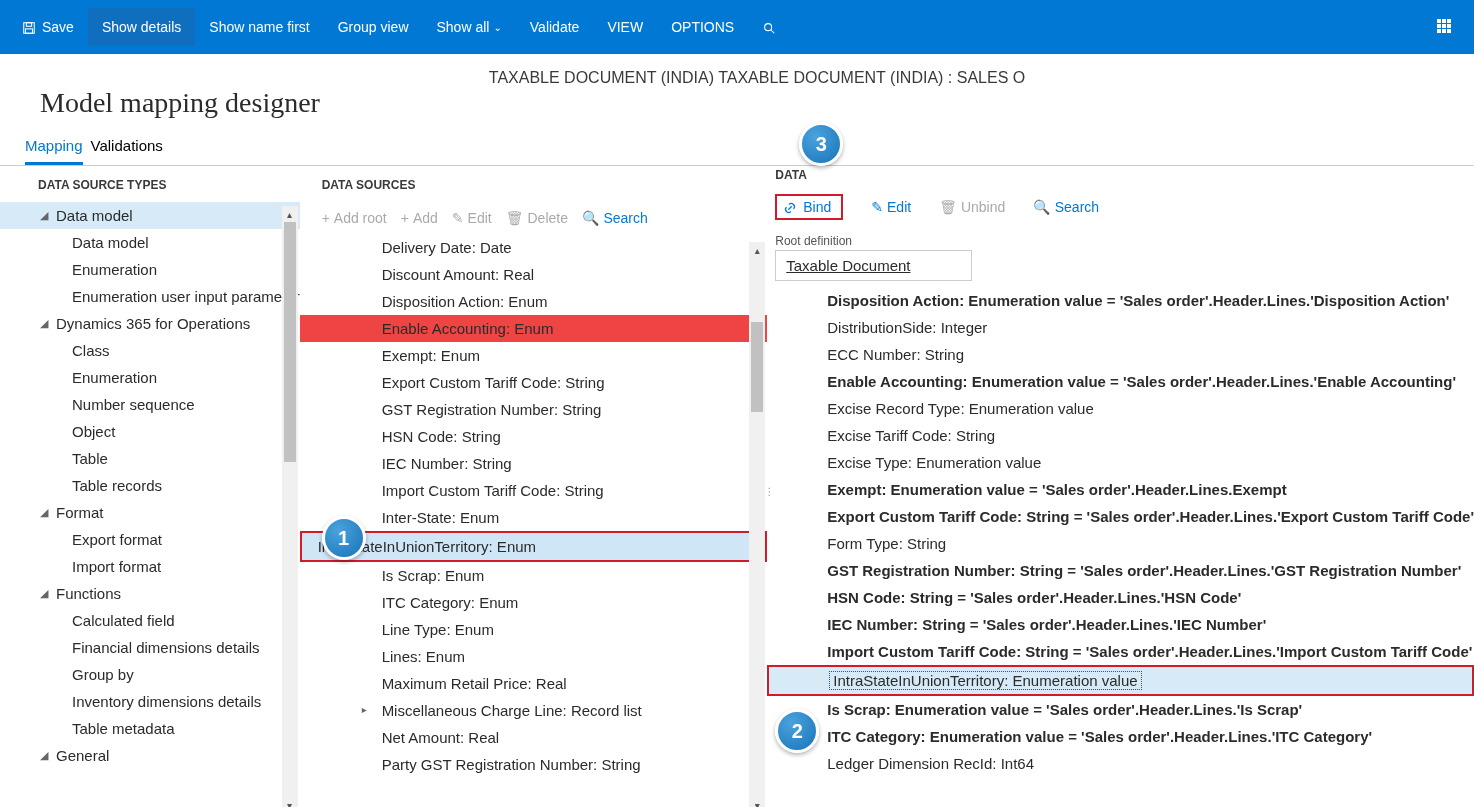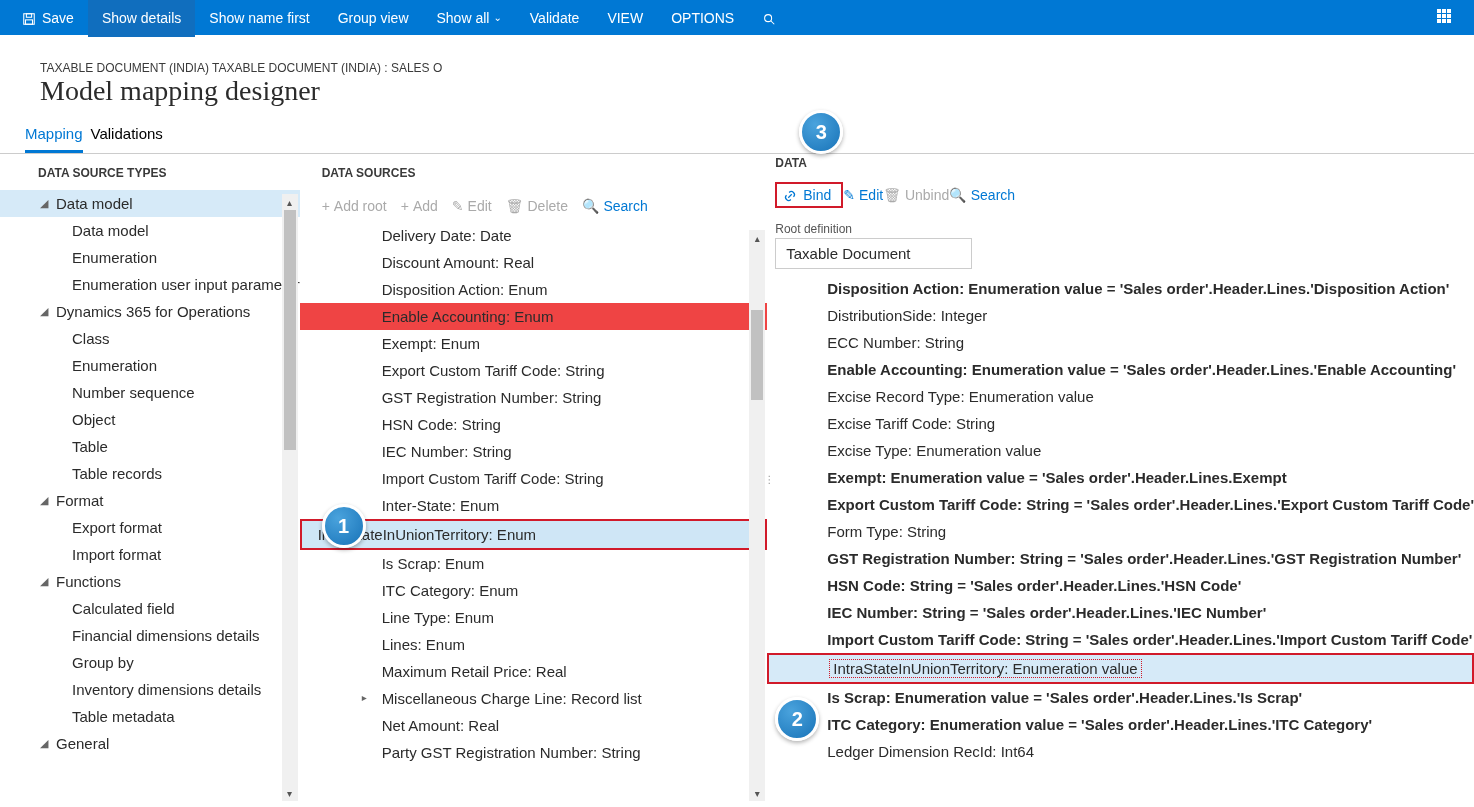--- a/index.html
+++ b/index.html
@@ -1,25 +1,25 @@
 <!DOCTYPE html>
 <html><head>
 <meta charset="utf-8">
 <style>
 * { box-sizing: border-box; margin: 0; padding: 0; }
 body { font-family: "Segoe UI", Arial, sans-serif; font-size: 14px; color: #2b2b2b; background: #fff; overflow: hidden; }
 
-.ribbon { background: #0078d4; color: #fff; height: 35px; display: flex; align-items: center; padding: 0 8px; }
+.ribbon { background: #0078d4; color: #fff; height: 54px; display: flex; align-items: center; padding: 0 8px; }
 .ribbon-item { padding: 0 14px; height: 38px; display: flex; align-items: center; cursor: pointer; font-size: 14px; }
 .ribbon-item.active { background: #106ebe; }
 .ribbon-icon { margin-right: 6px; }
 .ribbon-spacer { flex: 1; }
 .office-icon { width: 16px; height: 16px; }
 
-.breadcrumb { padding: 26px 0 0 40px; font-size: 12px; color: #3a3a3a; }
+.breadcrumb { padding: 15px 0 0 40px; font-size: 16px; color: #3a3a3a; text-align: center; }
 .page-title { padding: 0 0 12px 40px; font-size: 28px; font-weight: 300; color: #2b2b2b; font-family: Liberation Serif, serif; }
 
 .tabs { padding: 0 0 0 25px; border-bottom: 1px solid #ccc; display: flex; gap: 8px; }
 .tab { padding: 6px 0 8px 0; font-size: 15px; color: #000000; cursor: pointer; border-bottom: 3px solid transparent; }
 .tab.active { color: #0078d4; border-bottom-color: #0078d4; }
 
 .columns { display: flex; height: calc(100vh - 160px); }
 
 .col-types { width: 300px; border-right: 0; position: relative; }
 .col-sources { width: 480px; position: relative; }
@@ -46,23 +46,23 @@
 .ds-item { padding: 5px 0 5px 82px; font-size: 15px; position: relative; cursor: pointer; white-space: nowrap; }
 .ds-item.expandable::before { content: "▸"; position: absolute; left: 62px; top: 7px; font-size: 10px; color: #666; }
 .ds-item.selected { background: #cfe6f6; }
 
 .red-box { border: 2px solid #d11a2a; padding-left: 16px; }
 .bind-highlight { display: inline-flex; align-items: center; border: 2px solid #d11a2a; padding: 3px 10px 3px 6px; }
 
 .callout { width: 44px; height: 44px; border-radius: 50%; background: radial-gradient(circle at 35% 30%, #4aa3dd, #1873b8); border: 3px solid #fff; box-shadow: 0 2px 4px rgba(0,0,0,0.3); color: #fff; font-weight: bold; font-size: 20px; display: flex; align-items: center; justify-content: center; position: absolute; z-index: 10; }
 
 .data-model-header { font-size: 12px; font-weight: 600; padding: 0 0 6px 8px; color: #3a3a3a; }
-.model-toolbar { display: flex; gap: 0; padding: 6px 0 6px 8px; align-items: center; }
+.model-toolbar { display: flex; gap: 28px; padding: 6px 0 6px 8px; align-items: center; }
 .root-def-label { font-size: 12px; color: #555; padding: 8px 0 2px 8px; }
-.root-def-box { border: 1px solid #ccc; padding: 6px 60px 6px 10px; display: inline-block; margin-left: 8px; font-size: 15px; }
+.root-def-box { border: 1px solid #ccc; padding: 6px 60px 6px 10px; display: inline-block; margin-left: 8px; font-size: 15px; text-decoration: underline; }
 
 .dm-item { padding: 5px 0 5px 60px; font-size: 15px; white-space: nowrap; cursor: pointer; }
 .dm-item.bold { font-weight: 600; }
 .dm-item.selected { background: #d6eaf8; }
 .dm-item.boxed span { border: 1px dotted #d11a2a; padding: 0 3px; }
 
 .chevron-down { font-size: 10px; margin-left: 4px; }
 
 .icon-svg { width: 14px; height: 14px; display: inline-block; vertical-align: middle; }
 

